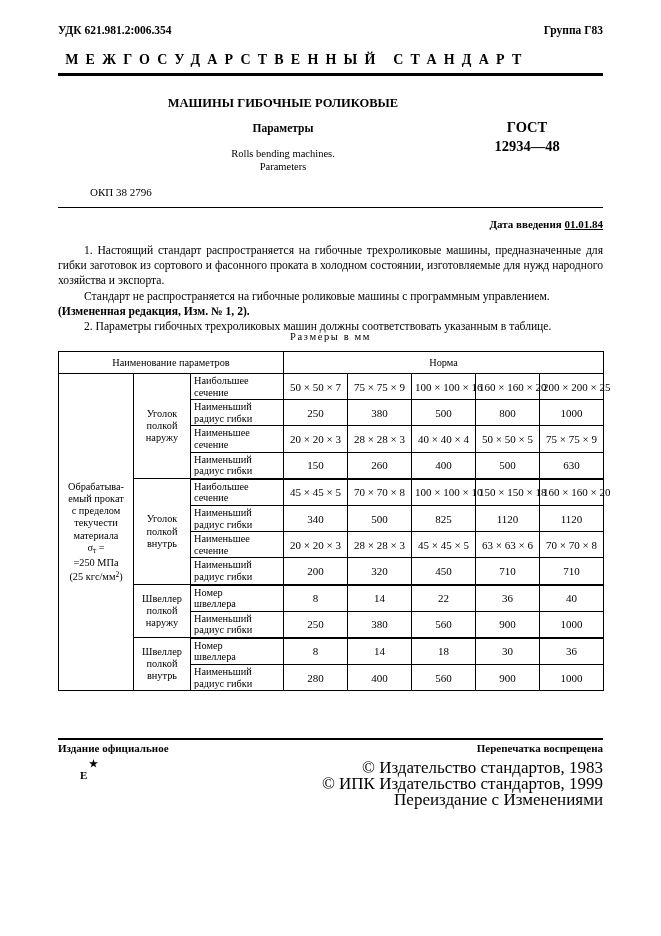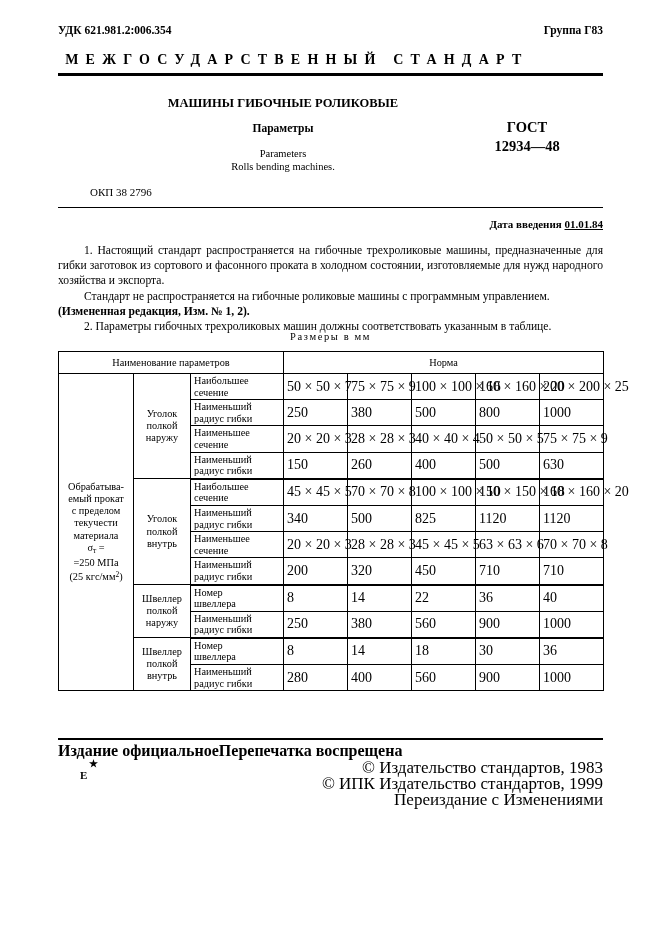--- a/index.html
+++ b/index.html
@@ -160,23 +160,23 @@
     font-size: 10.3px;
     height: 19px;
   }
   td.param-name {
     text-align: left;
     vertical-align: middle;
     line-height: 11.6px;
     padding-left: 4px;
   }
   td.num {
-    text-align: left;
+    text-align: center;
     white-space: nowrap;
-    font-size: 14px;
+    font-size: 11px;
   }
   td.grp {
     text-align: center;
     line-height: 12.2px;
   }
   td.leftcell {
     text-align: center;
     line-height: 12.2px;
     font-size: 10.3px;
     padding: 2px 1px;
@@ -192,23 +192,23 @@
     left: 58px; top: 738px;
     width: 545px;
     height: 2.2px;
     background: #000;
   }
   .foot-row {
     position: absolute;
     left: 58px; top: 742px;
     width: 545px;
     display: flex;
-    justify-content: flex-start;
-    font-weight: bold;
-    font-size: 16px;
+    justify-content: space-between;
+    font-weight: bold;
+    font-size: 11px;
   }
   .estar {
     position: absolute;
     left: 80px; top: 760px;
     font-size: 11px;
     font-weight: bold;
     line-height: 11px;
   }
   .estar .star { font-size: 10px; position: relative; left: 9px; top: -2px; display: block; }
   .estar .e { display: block; margin-top: -1px; }
@@ -230,22 +230,22 @@
     <span>УДК 621.981.2:006.354</span>
     <span>Группа Г83</span>
   </div>
 
   <div class="mgs-title">МЕЖГОСУДАРСТВЕННЫЙ СТАНДАРТ</div>
   <div class="rule-thick"></div>
 
   <div class="doc-title">МАШИНЫ ГИБОЧНЫЕ РОЛИКОВЫЕ</div>
   <div class="doc-sub">Параметры</div>
   <div class="doc-en">
+    <div>Rolls bending machines.</div>
     <div>Parameters</div>
-    <div>Rolls bending machines.</div>
   </div>
 
   <div class="gost-box">
     <div>ГОСТ</div>
     <div>12934—48</div>
   </div>
 
   <div class="okp">ОКП 38 2796</div>
   <div class="rule-thin"></div>
 

